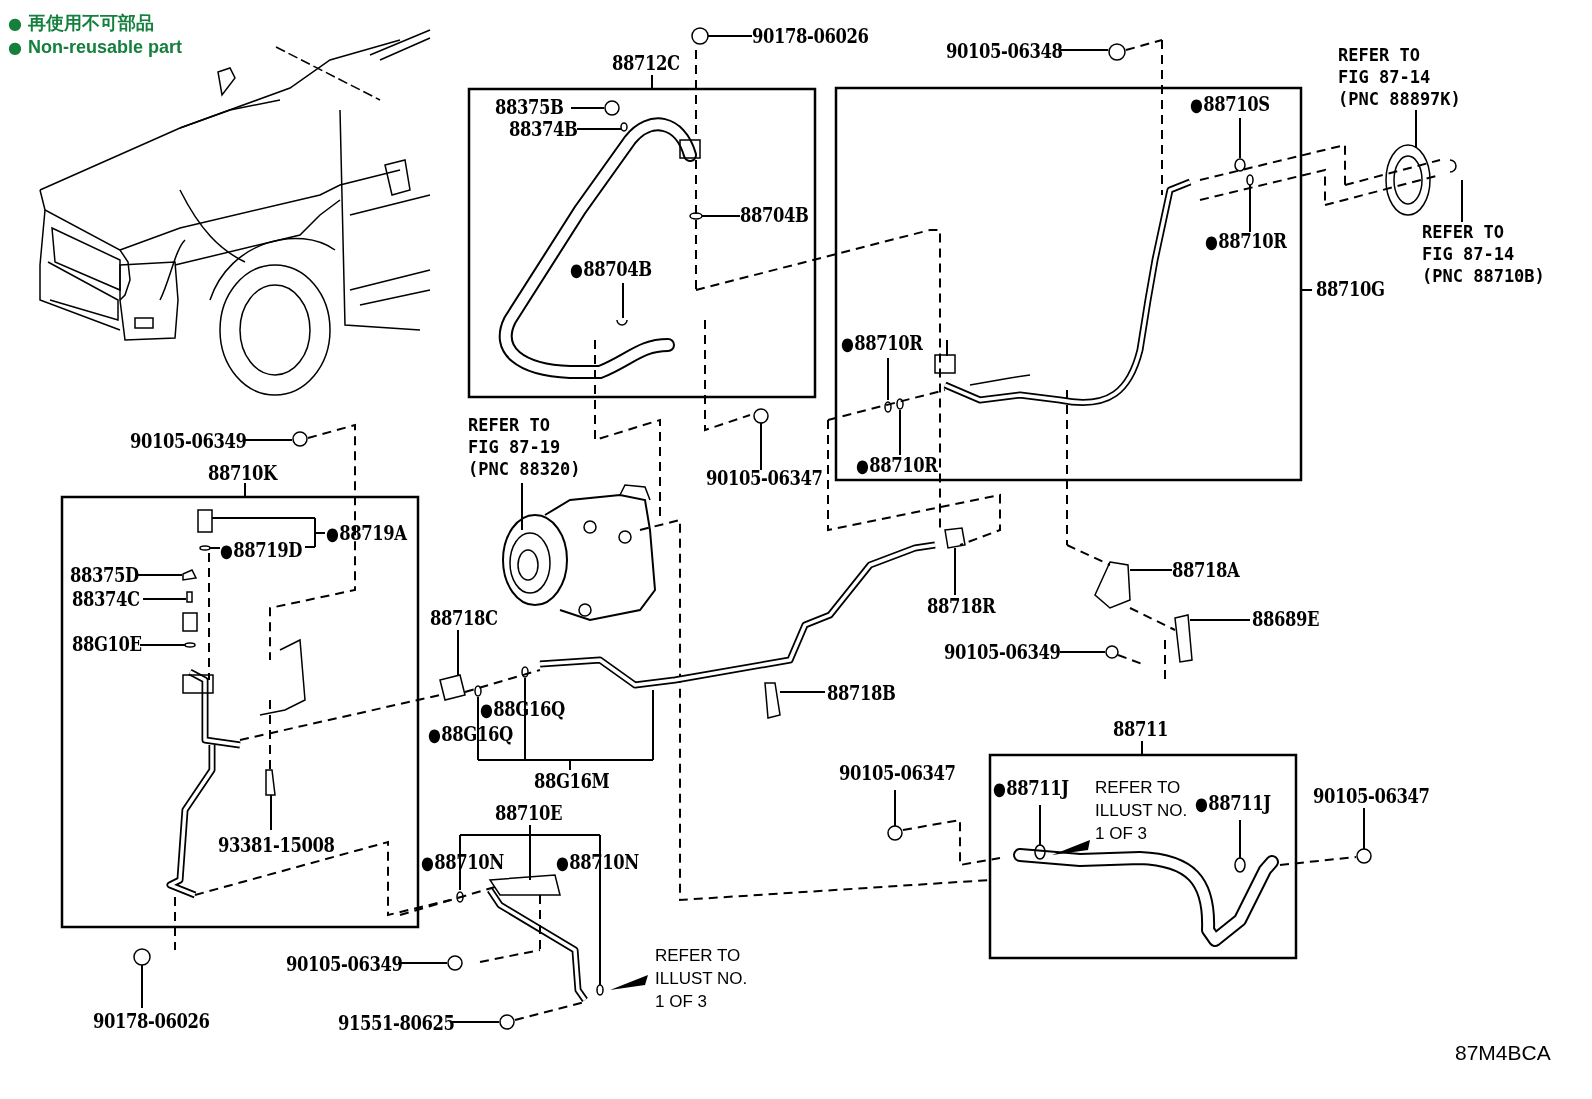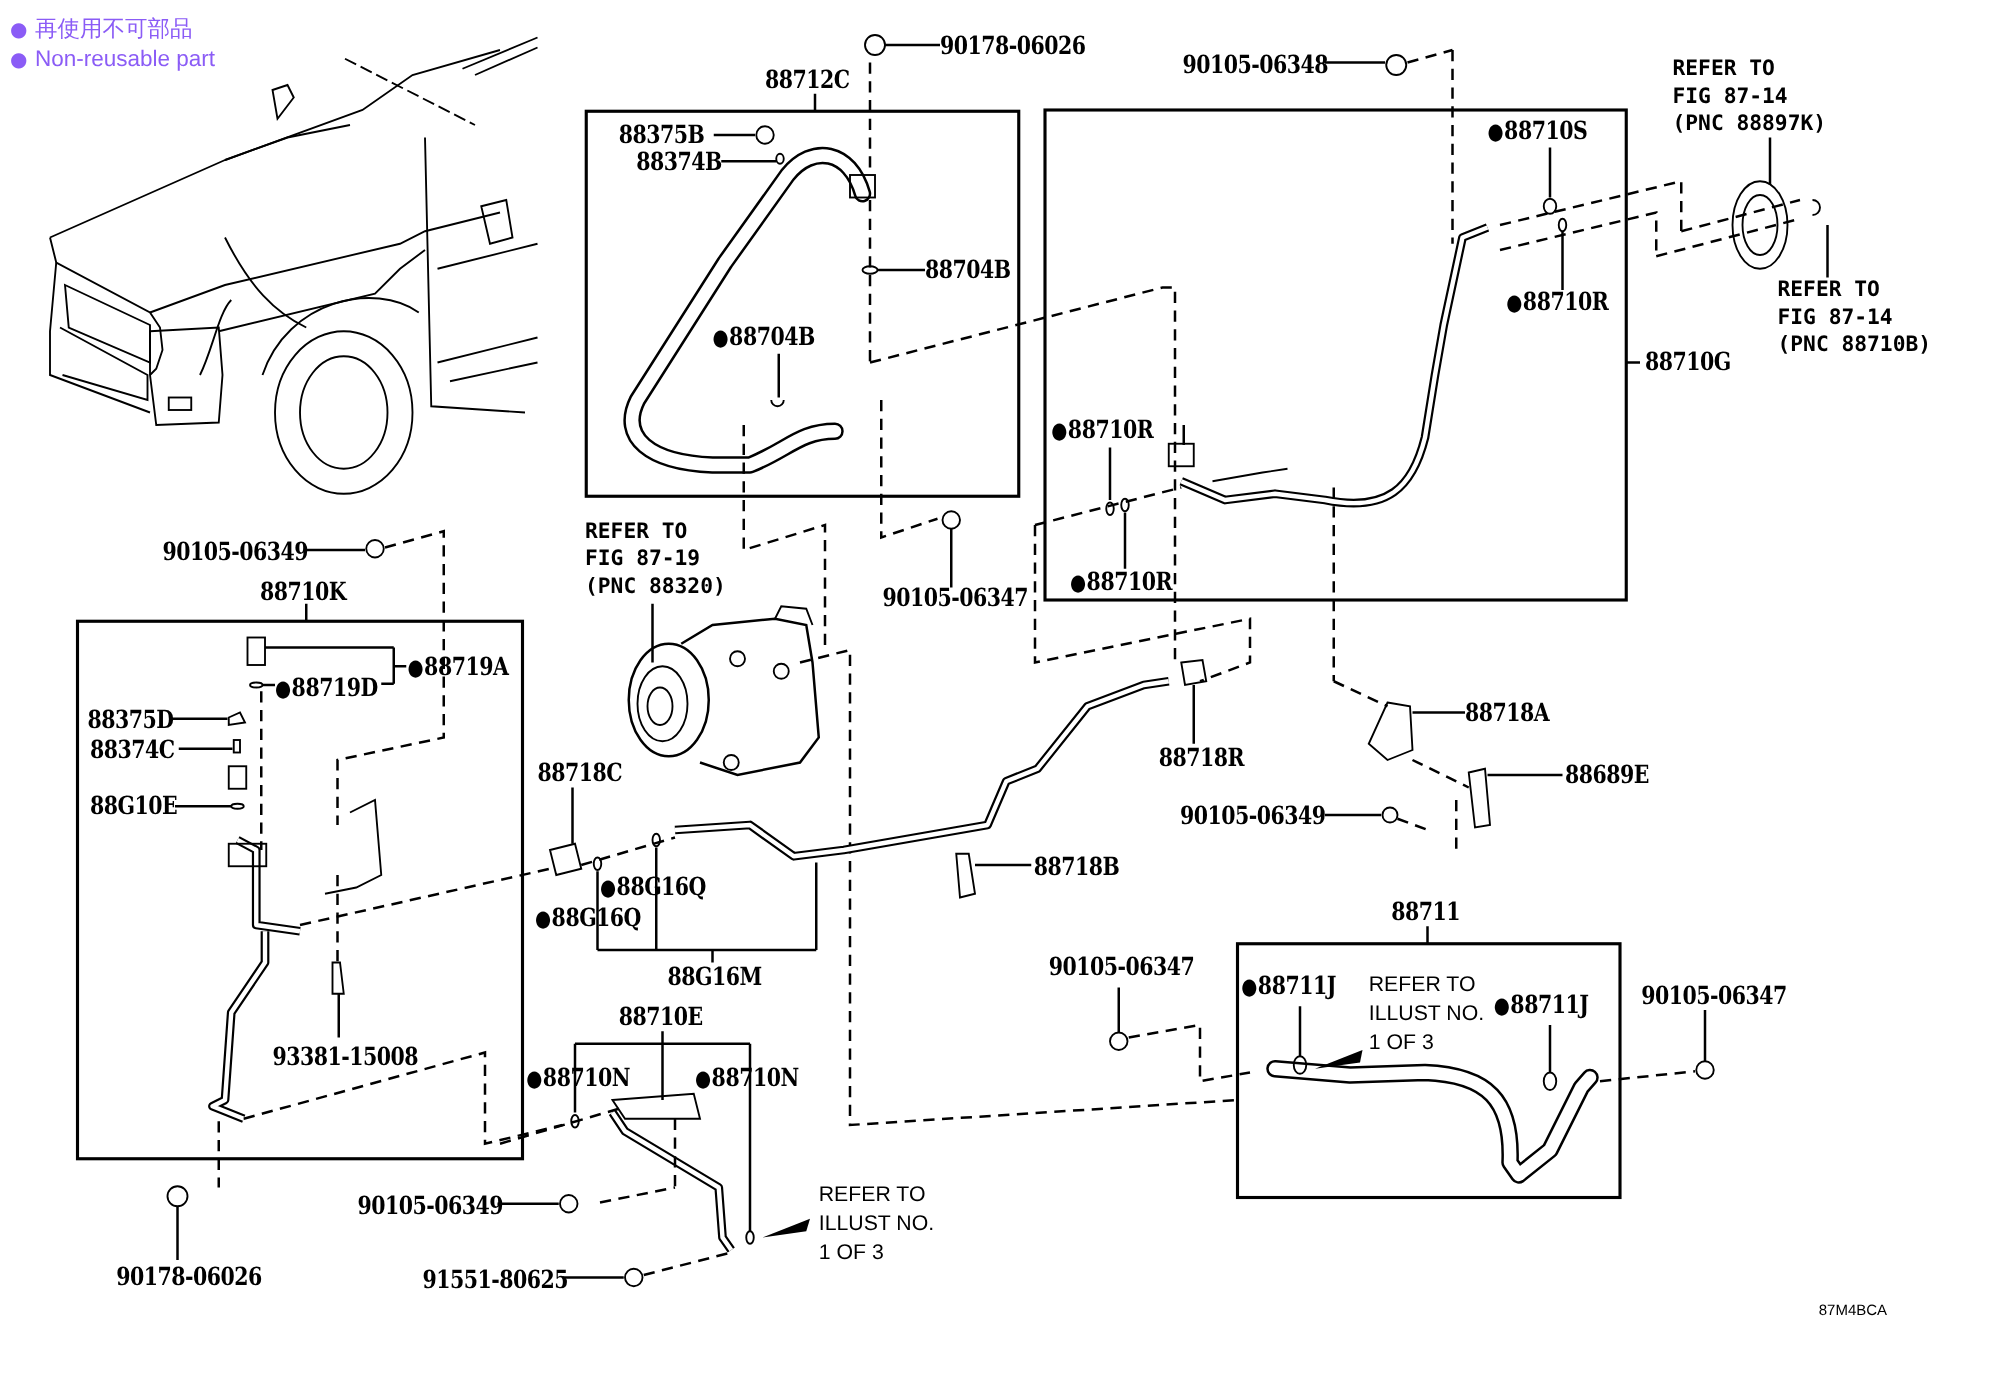--- a/index.html
+++ b/index.html
@@ -32,28 +32,29 @@
     font-family: "Liberation Sans", sans-serif;
     font-size: 17px;
     line-height: 23px;
     color: #000;
     white-space: pre;
   }
   .legend {
     position: absolute;
     font-family: "Liberation Sans", sans-serif;
     font-size: 18px;
-    color: #8b5cf6;
+    color: #15803d;
     line-height: 24px;
+    font-weight: bold;
   }
   .legend .dot { font-family: "DejaVu Sans", sans-serif; font-size: 16px; margin-right: 6px; }
   .figid {
     position: absolute;
     font-family: "Liberation Sans", sans-serif;
-    font-size: 12px;
+    font-size: 21px;
     color: #000;
   }
   svg .s { stroke: #000; fill: none; stroke-width: 2; }
   svg .t { stroke: #000; fill: none; stroke-width: 1.5; }
   svg .d { stroke: #000; fill: none; stroke-width: 2; stroke-dasharray: 9 6; }
   svg .box { stroke: #000; fill: none; stroke-width: 2.5; }
   svg .hose { stroke: #000; fill: none; stroke-width: 14; stroke-linecap: round; stroke-linejoin: round; }
   svg .hosein { stroke: #fff; fill: none; stroke-width: 10; stroke-linecap: round; stroke-linejoin: round; }
   svg .pipe { stroke: #000; fill: none; stroke-width: 7; stroke-linejoin: round; }
   svg .pipein { stroke: #fff; fill: none; stroke-width: 3.5; stroke-linejoin: round; }

